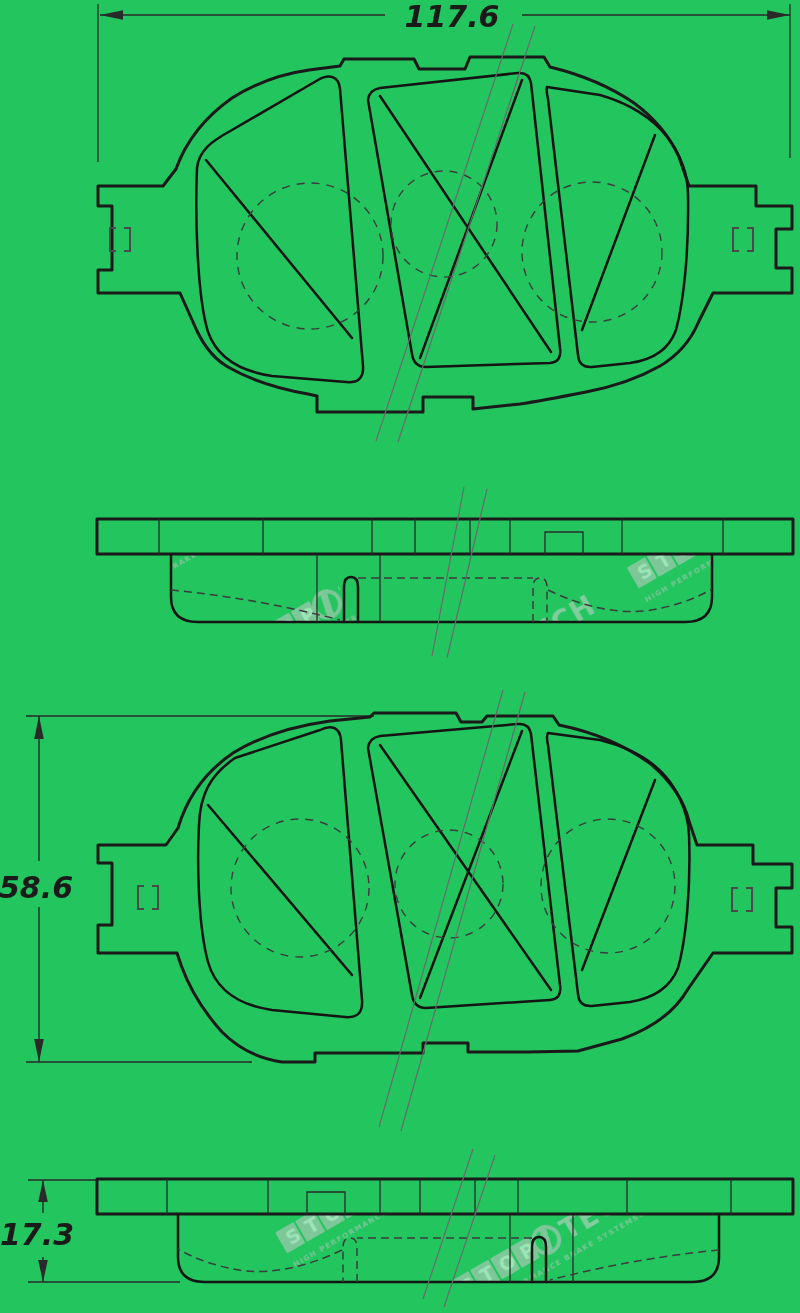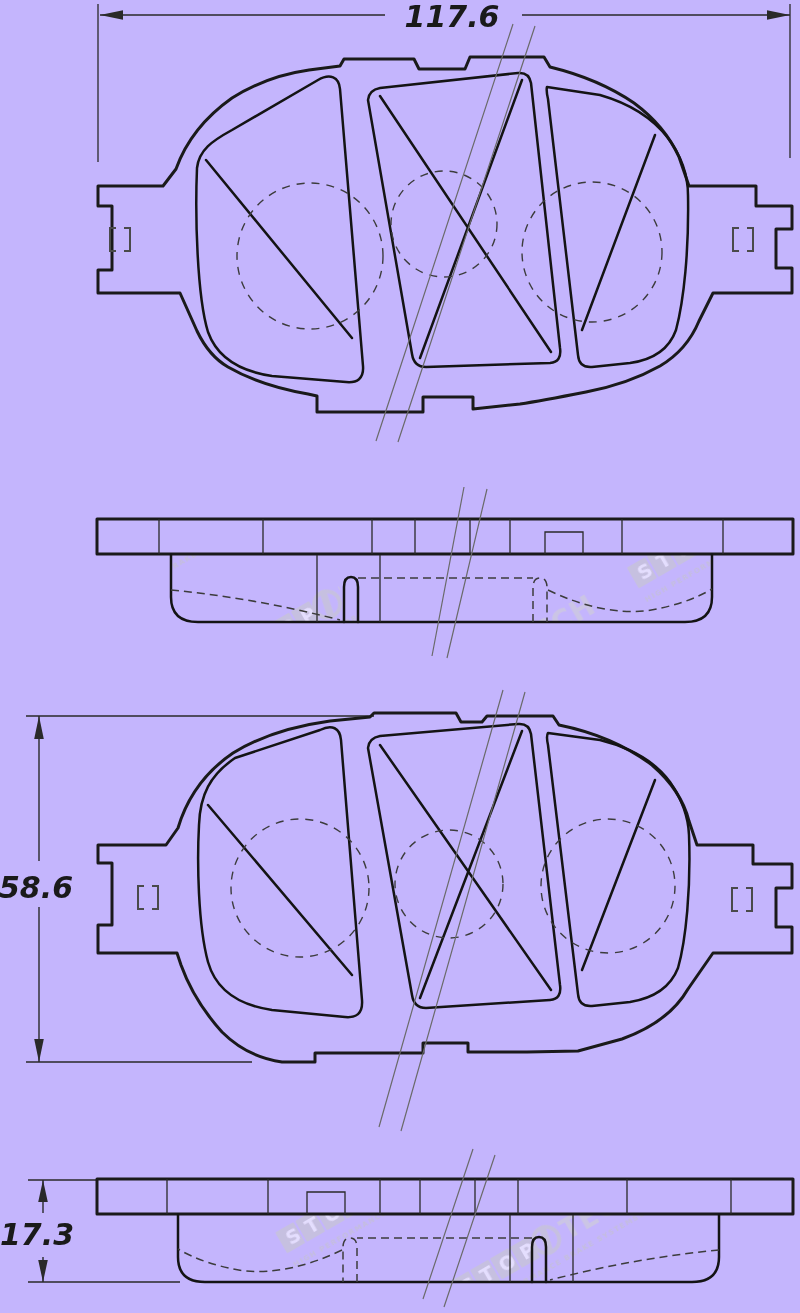--- a/index.html
+++ b/index.html
@@ -1,17 +1,17 @@
 <!DOCTYPE html>
 <html><head>
 <meta charset="utf-8">
 <style>
   html,body{margin:0;padding:0;background:#ffffff;}
   .canvas{
-    width:800px;height:1313px;position:relative;background:#c4b5fd;
+    width:800px;height:1313px;position:relative;background:#22c55e;
     font-family:"DejaVu Sans", sans-serif;
   }
   svg{display:block;}
   .dim-label{
     font-family:"DejaVu Sans", sans-serif;
     font-weight:bold;font-style:italic;
     font-size:30px;fill:#1a1a1a;
   }
   .outline{fill:none;stroke:#1a1a1a;stroke-width:3;stroke-linejoin:round;stroke-linecap:round;}
   .friction{fill:none;stroke:#141414;stroke-width:2.5;stroke-linejoin:round;stroke-linecap:round;}

